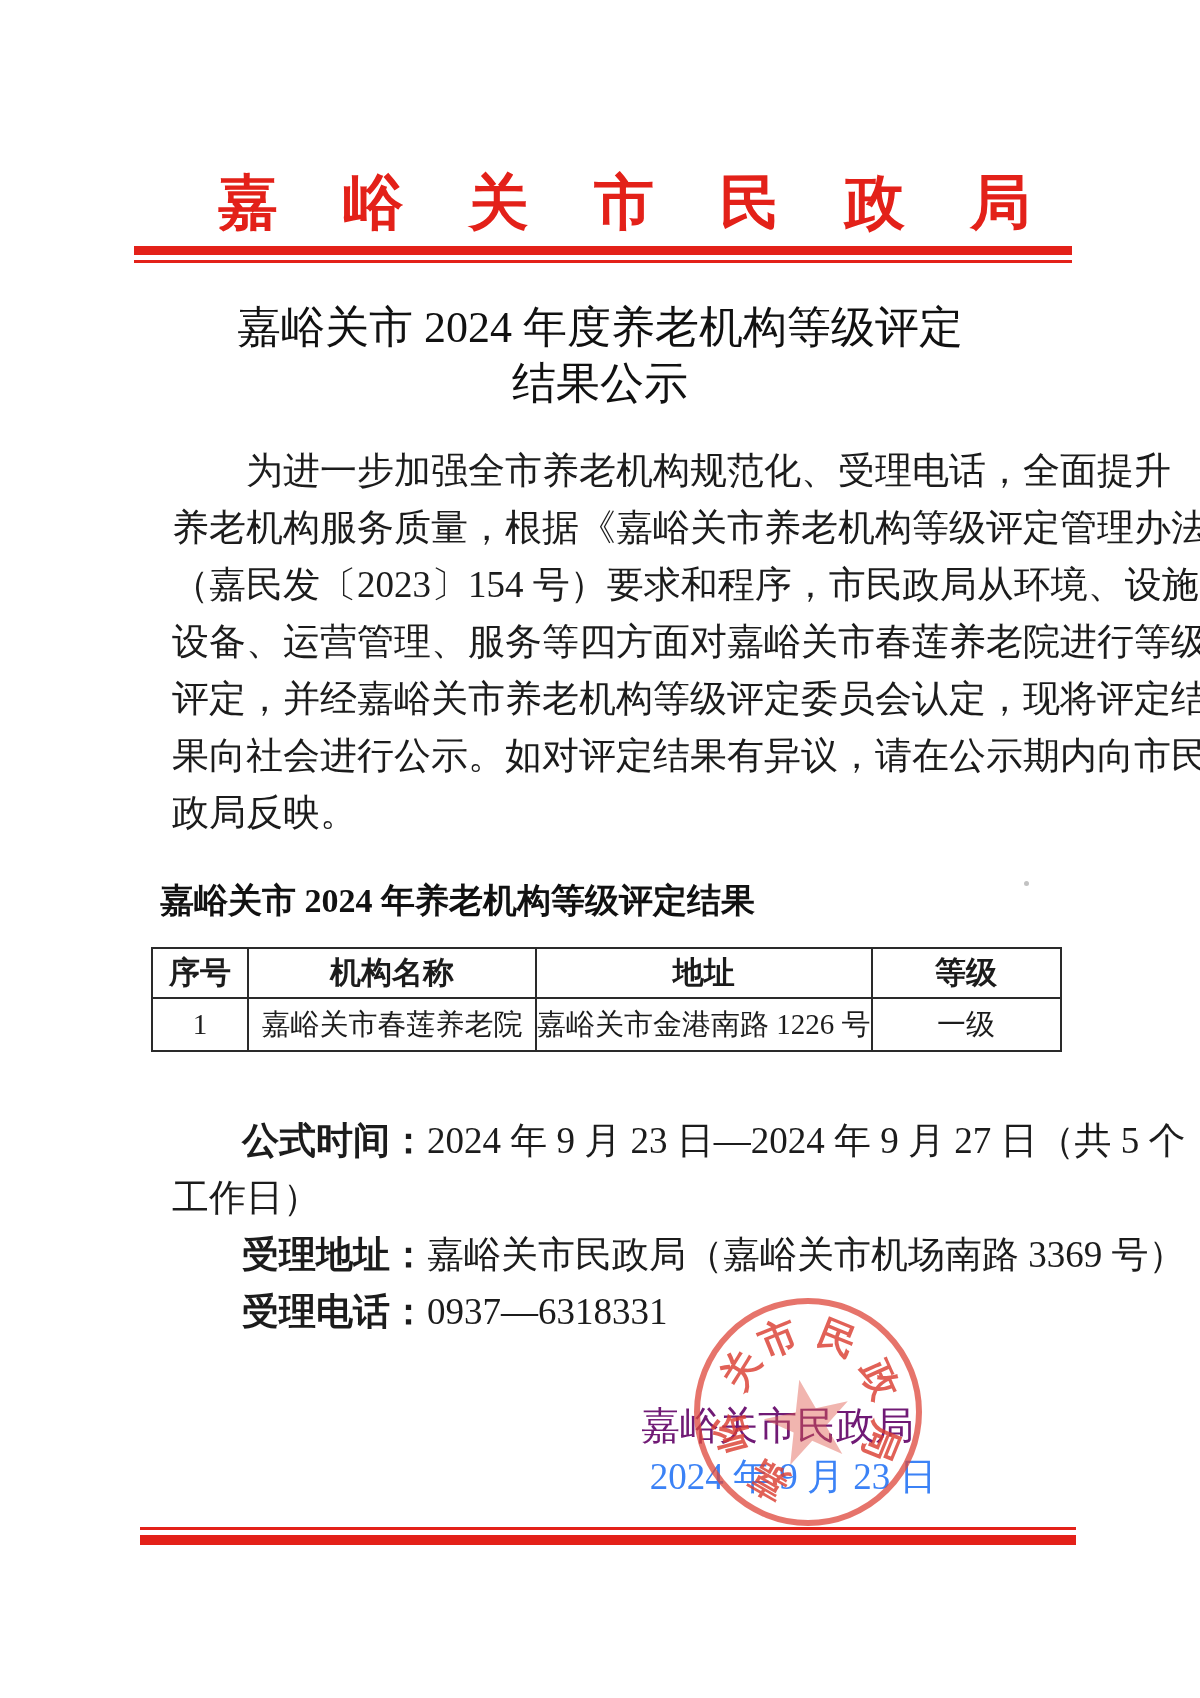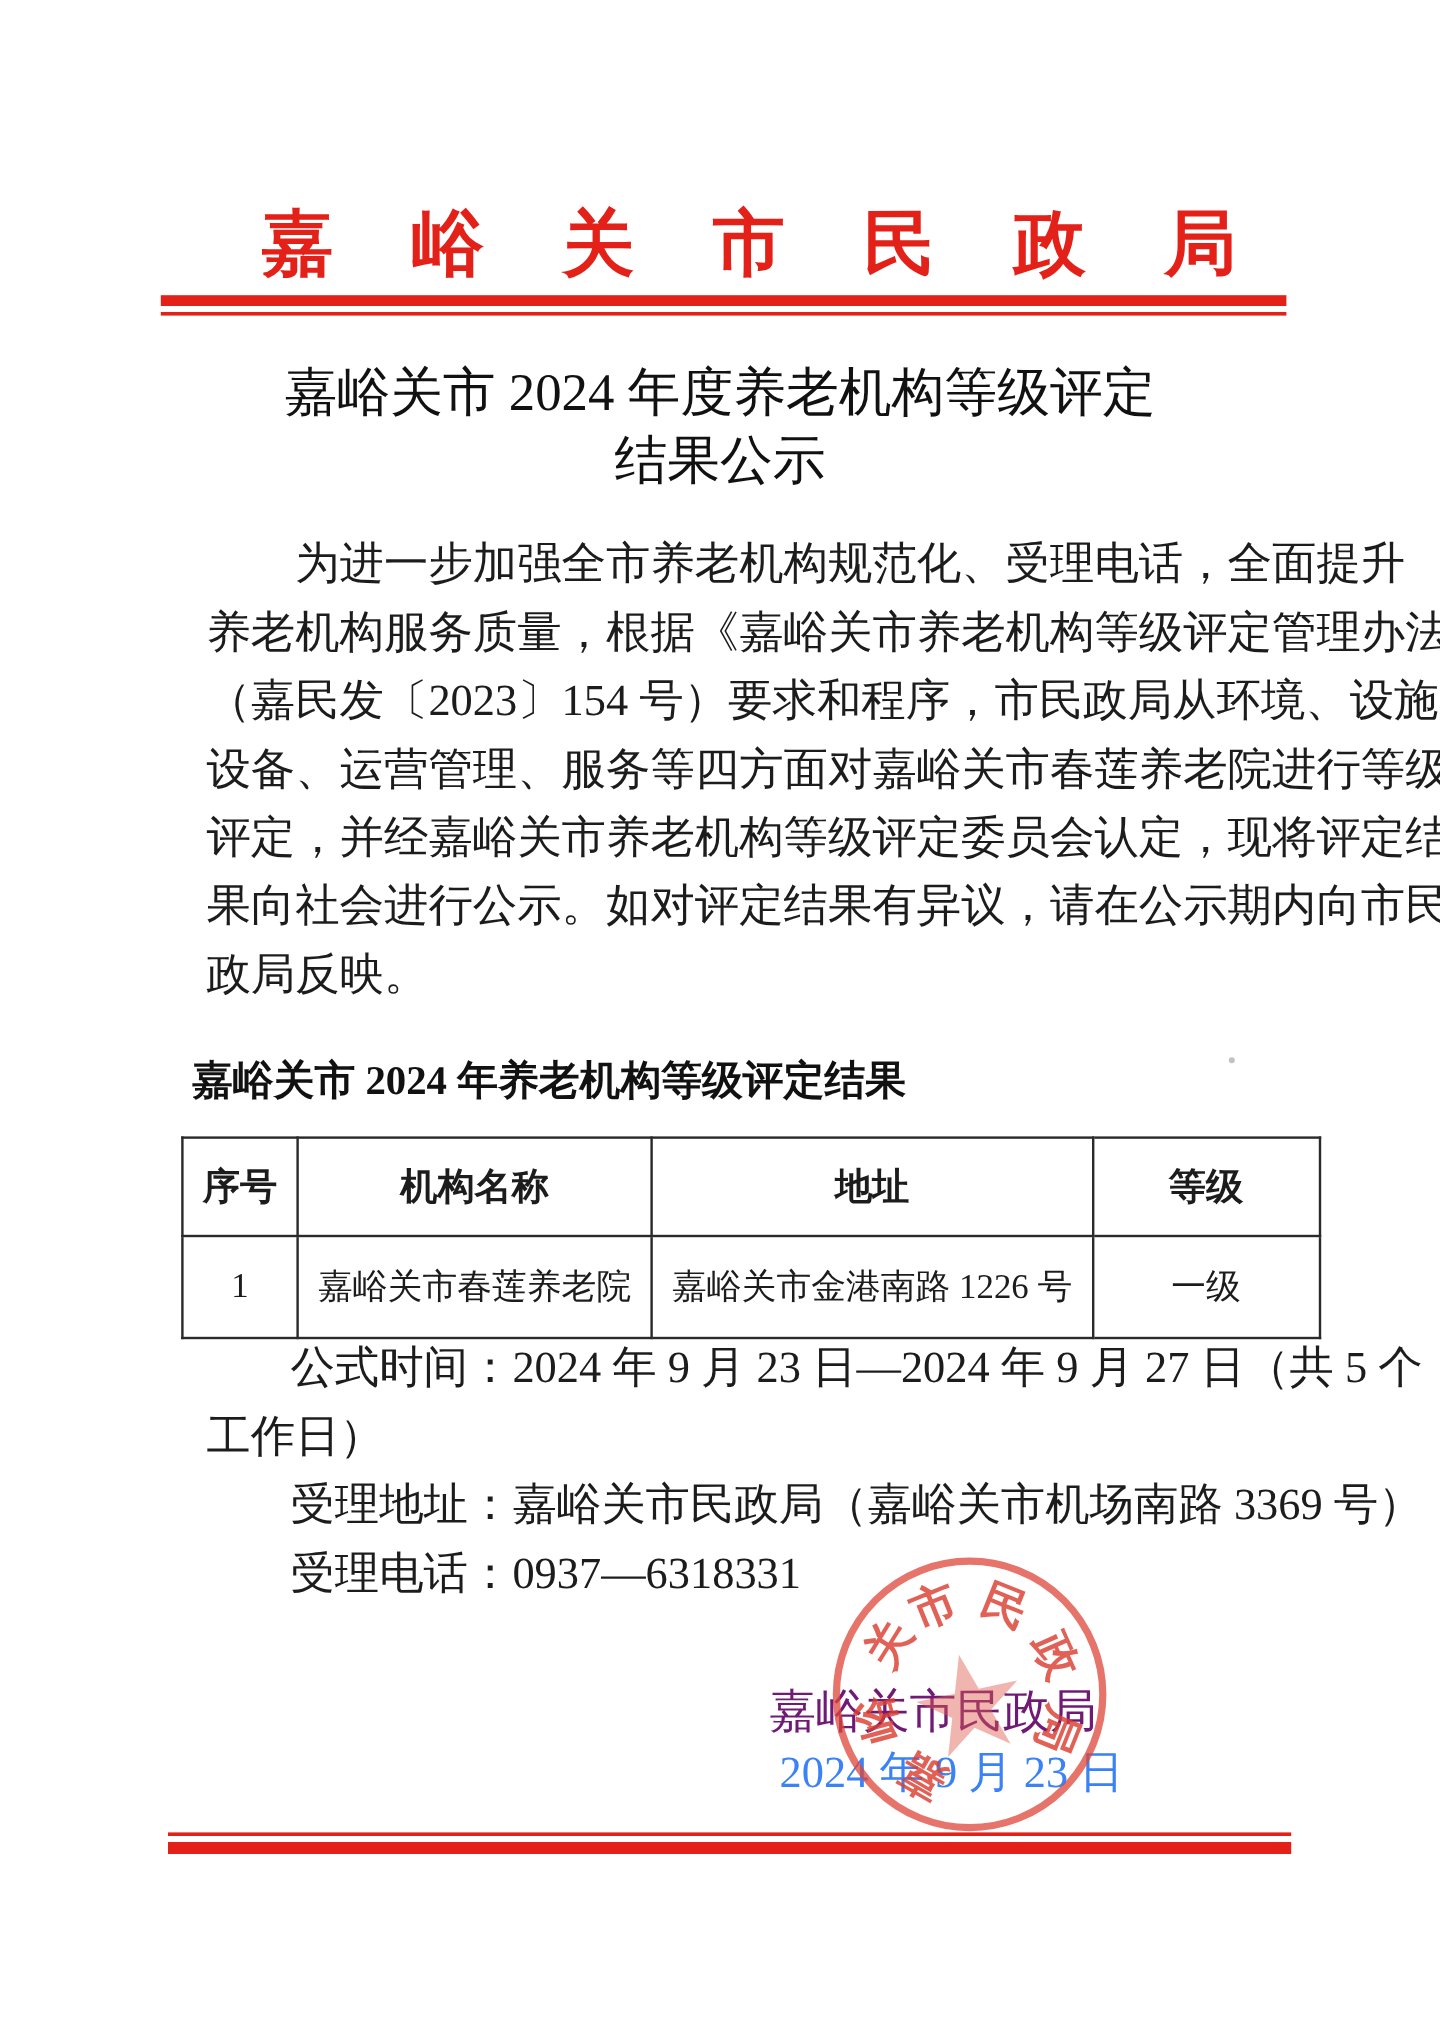--- a/index.html
+++ b/index.html
@@ -57,32 +57,32 @@
   }
   
   .rating-table{
     position:absolute;top:947px;left:151px;
     border-collapse:collapse;table-layout:fixed;
     font-size:29px;color:#1c1c1c;
   }
   .rating-table th,.rating-table td{
     border:2px solid #2a2a2a;
     text-align:center;vertical-align:middle;
-    padding:16px;white-space:nowrap;overflow:hidden;
+    padding:0;white-space:nowrap;overflow:hidden;
   }
   .rating-table th{font-size:31px;font-weight:bold;height:48px;}
   .rating-table td{height:51px;}
   
   .notes{
     position:absolute;top:1112px;left:172px;width:900px;
     font-size:37px;line-height:57px;color:#1c1c1c;
   }
   .notes .note-line{white-space:nowrap;}
   .notes .note-line.indent{text-indent:70px;}
-  .notes .lbl{font-weight:normal;text-align:right;}
+  .notes .lbl{font-weight:bold;text-align:right;}
   
   .seal{
     position:absolute;left:694px;top:1298px;width:216px;height:216px;
     border:6px solid rgba(222,70,58,0.75);
     border-radius:50%;
     z-index:3;pointer-events:none;
   }
   .seal-star{
     position:absolute;left:50%;top:54%;
     transform:translate(-50%,-50%) rotate(-12deg);

